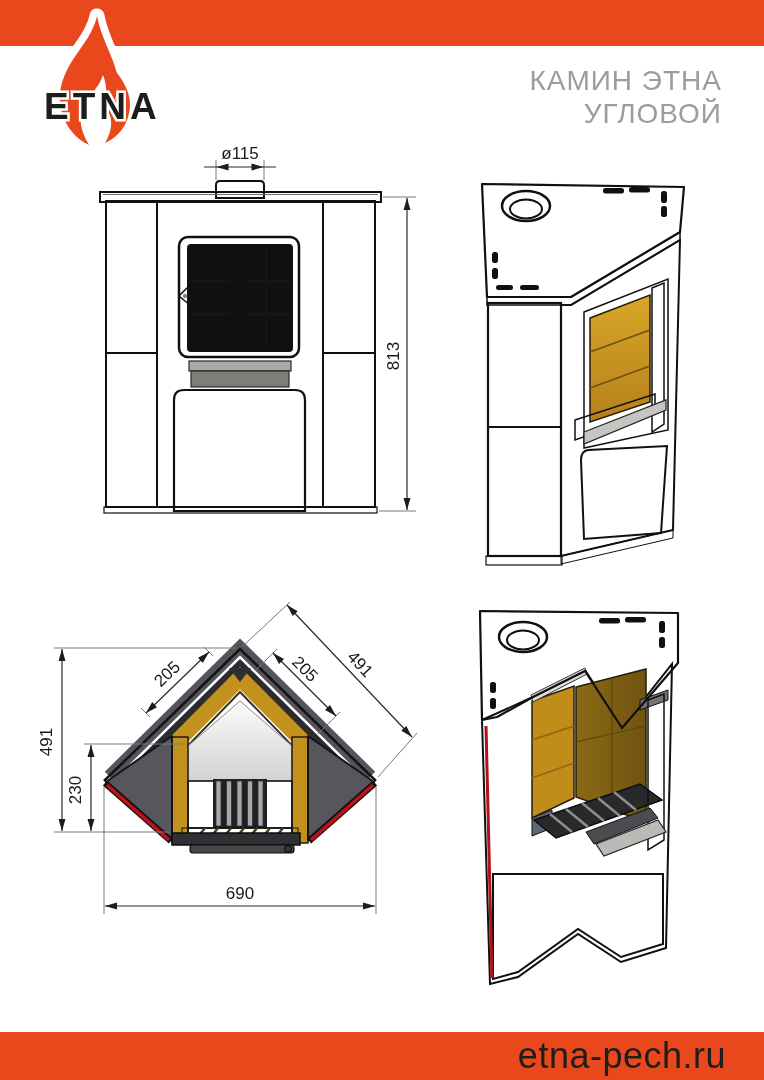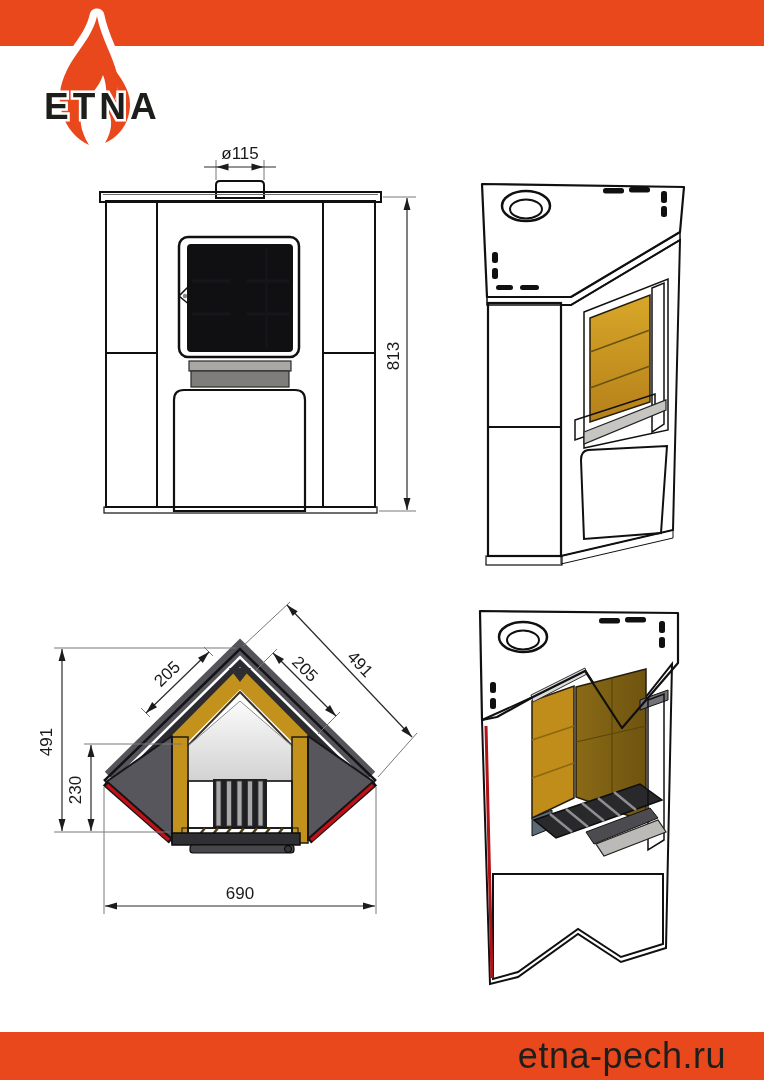--- a/index.html
+++ b/index.html
@@ -22,20 +22,24 @@
   .oln{stroke:#101010;fill:none;}
 </style>
 </head>
 <body>
 
 <div id="page">
 
   <div id="band-top" class="band"></div>
   <div id="band-bottom" class="band"></div>
 
+  <div id="title">
+    <div>КАМИН ЭТНА</div>
+    <div>УГЛОВОЙ</div>
+  </div>
 
   <div id="site">etna-pech.ru</div>
 
   <svg id="art" width="764" height="1080" viewBox="0 0 764 1080">
     <defs>
       <linearGradient id="gRedL" x1="0" y1="0" x2="1" y2="0">
         <stop offset="0" stop-color="#7f0d10"></stop>
           <stop offset="0.45" stop-color="#b21318"></stop>
           <stop offset="1" stop-color="#9c1015"></stop>
       </linearGradient>

